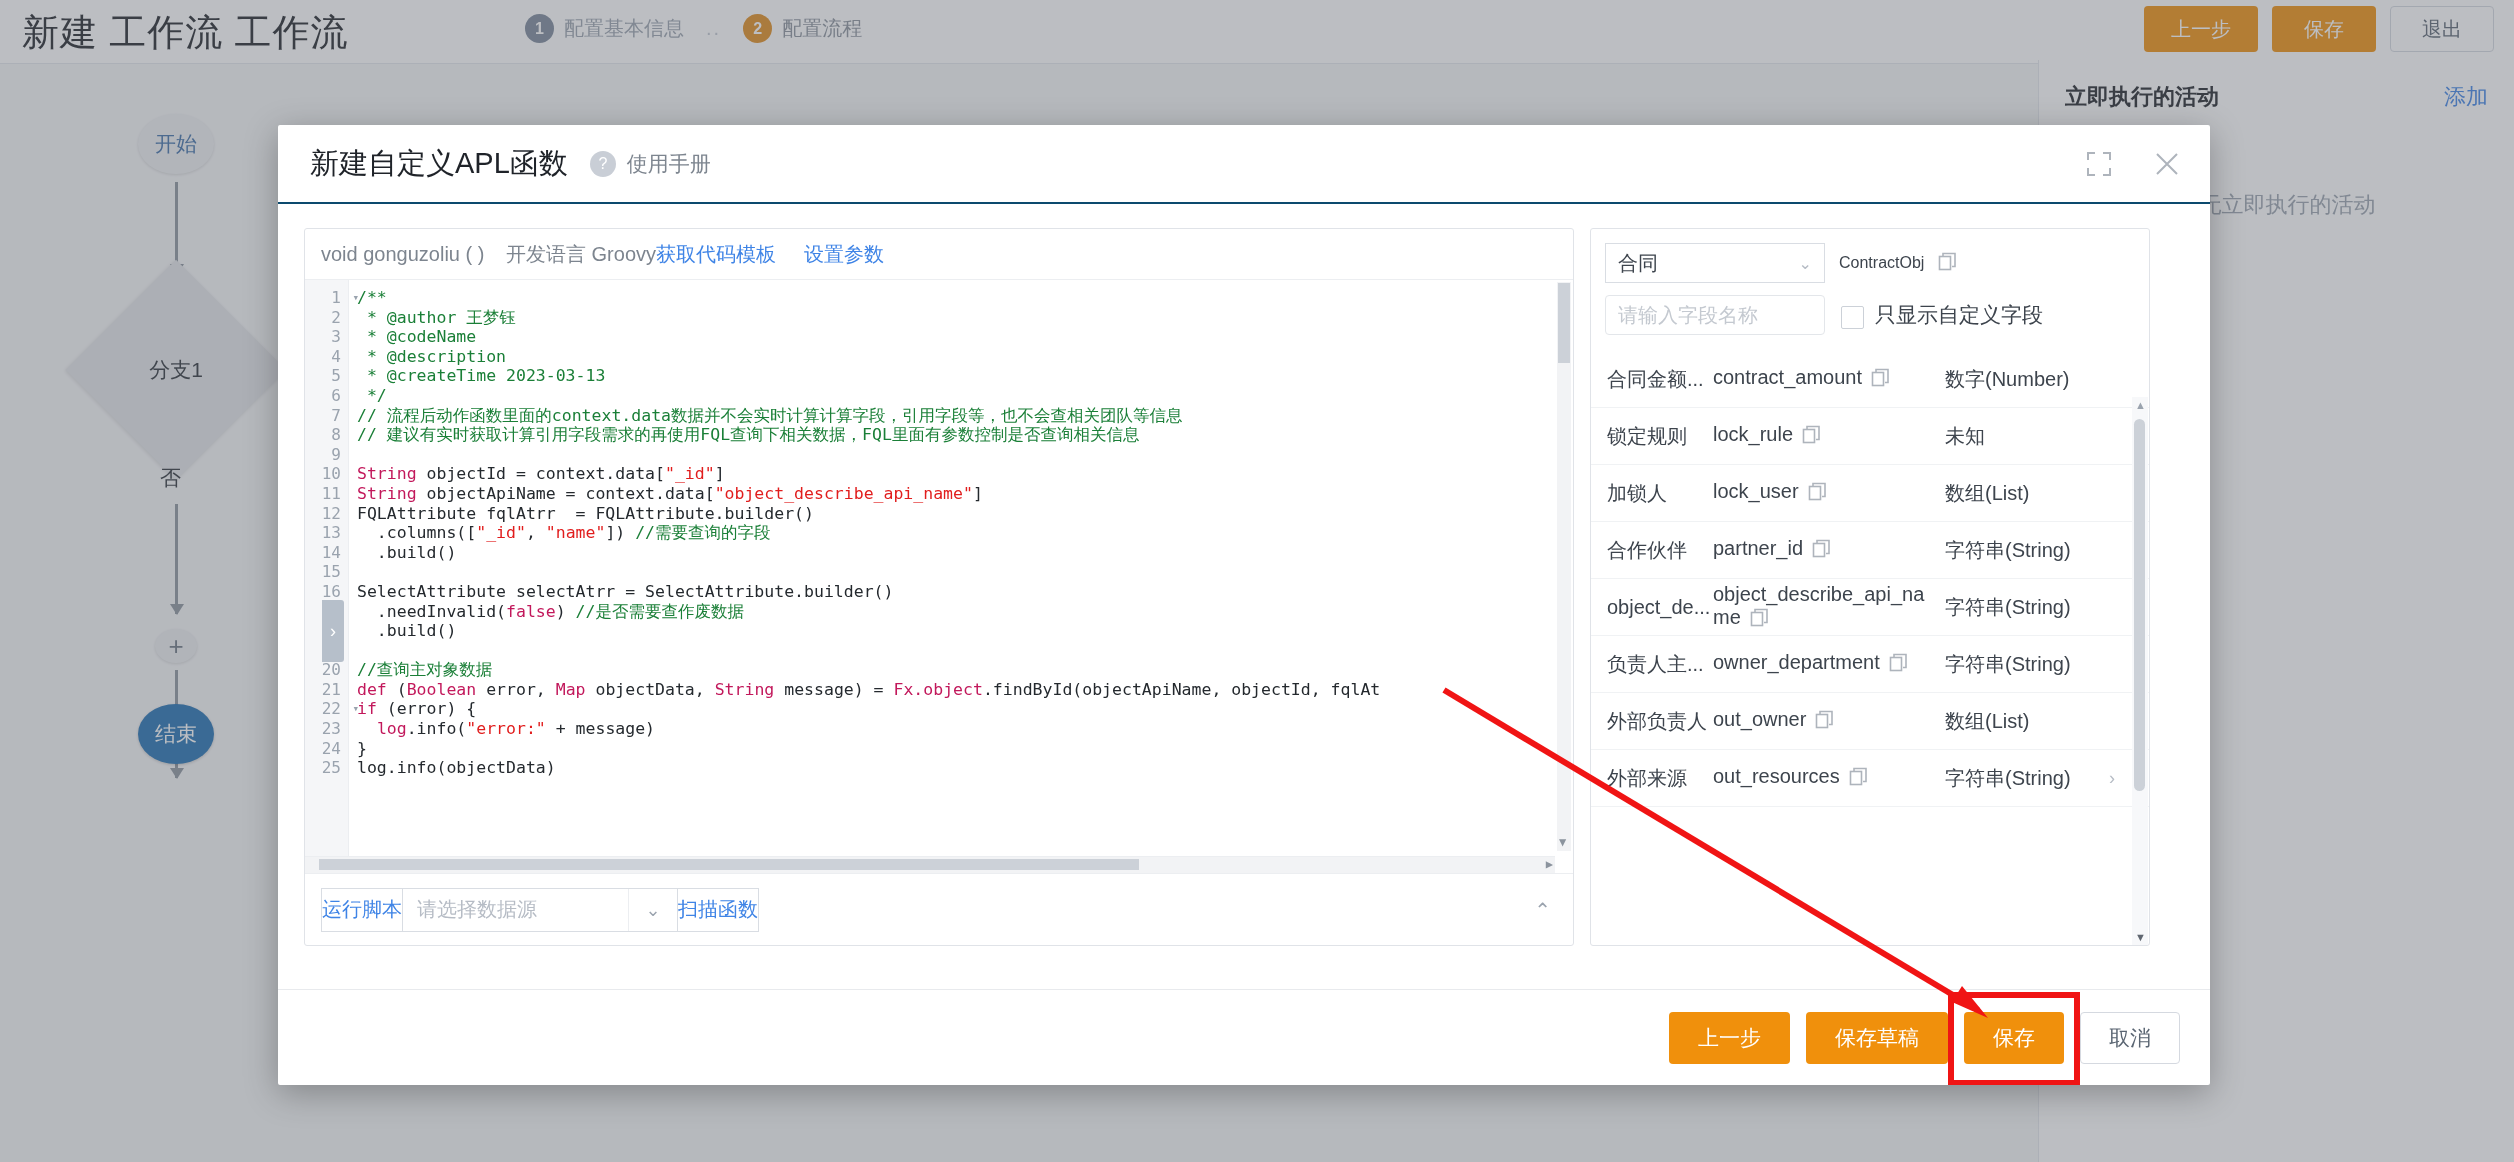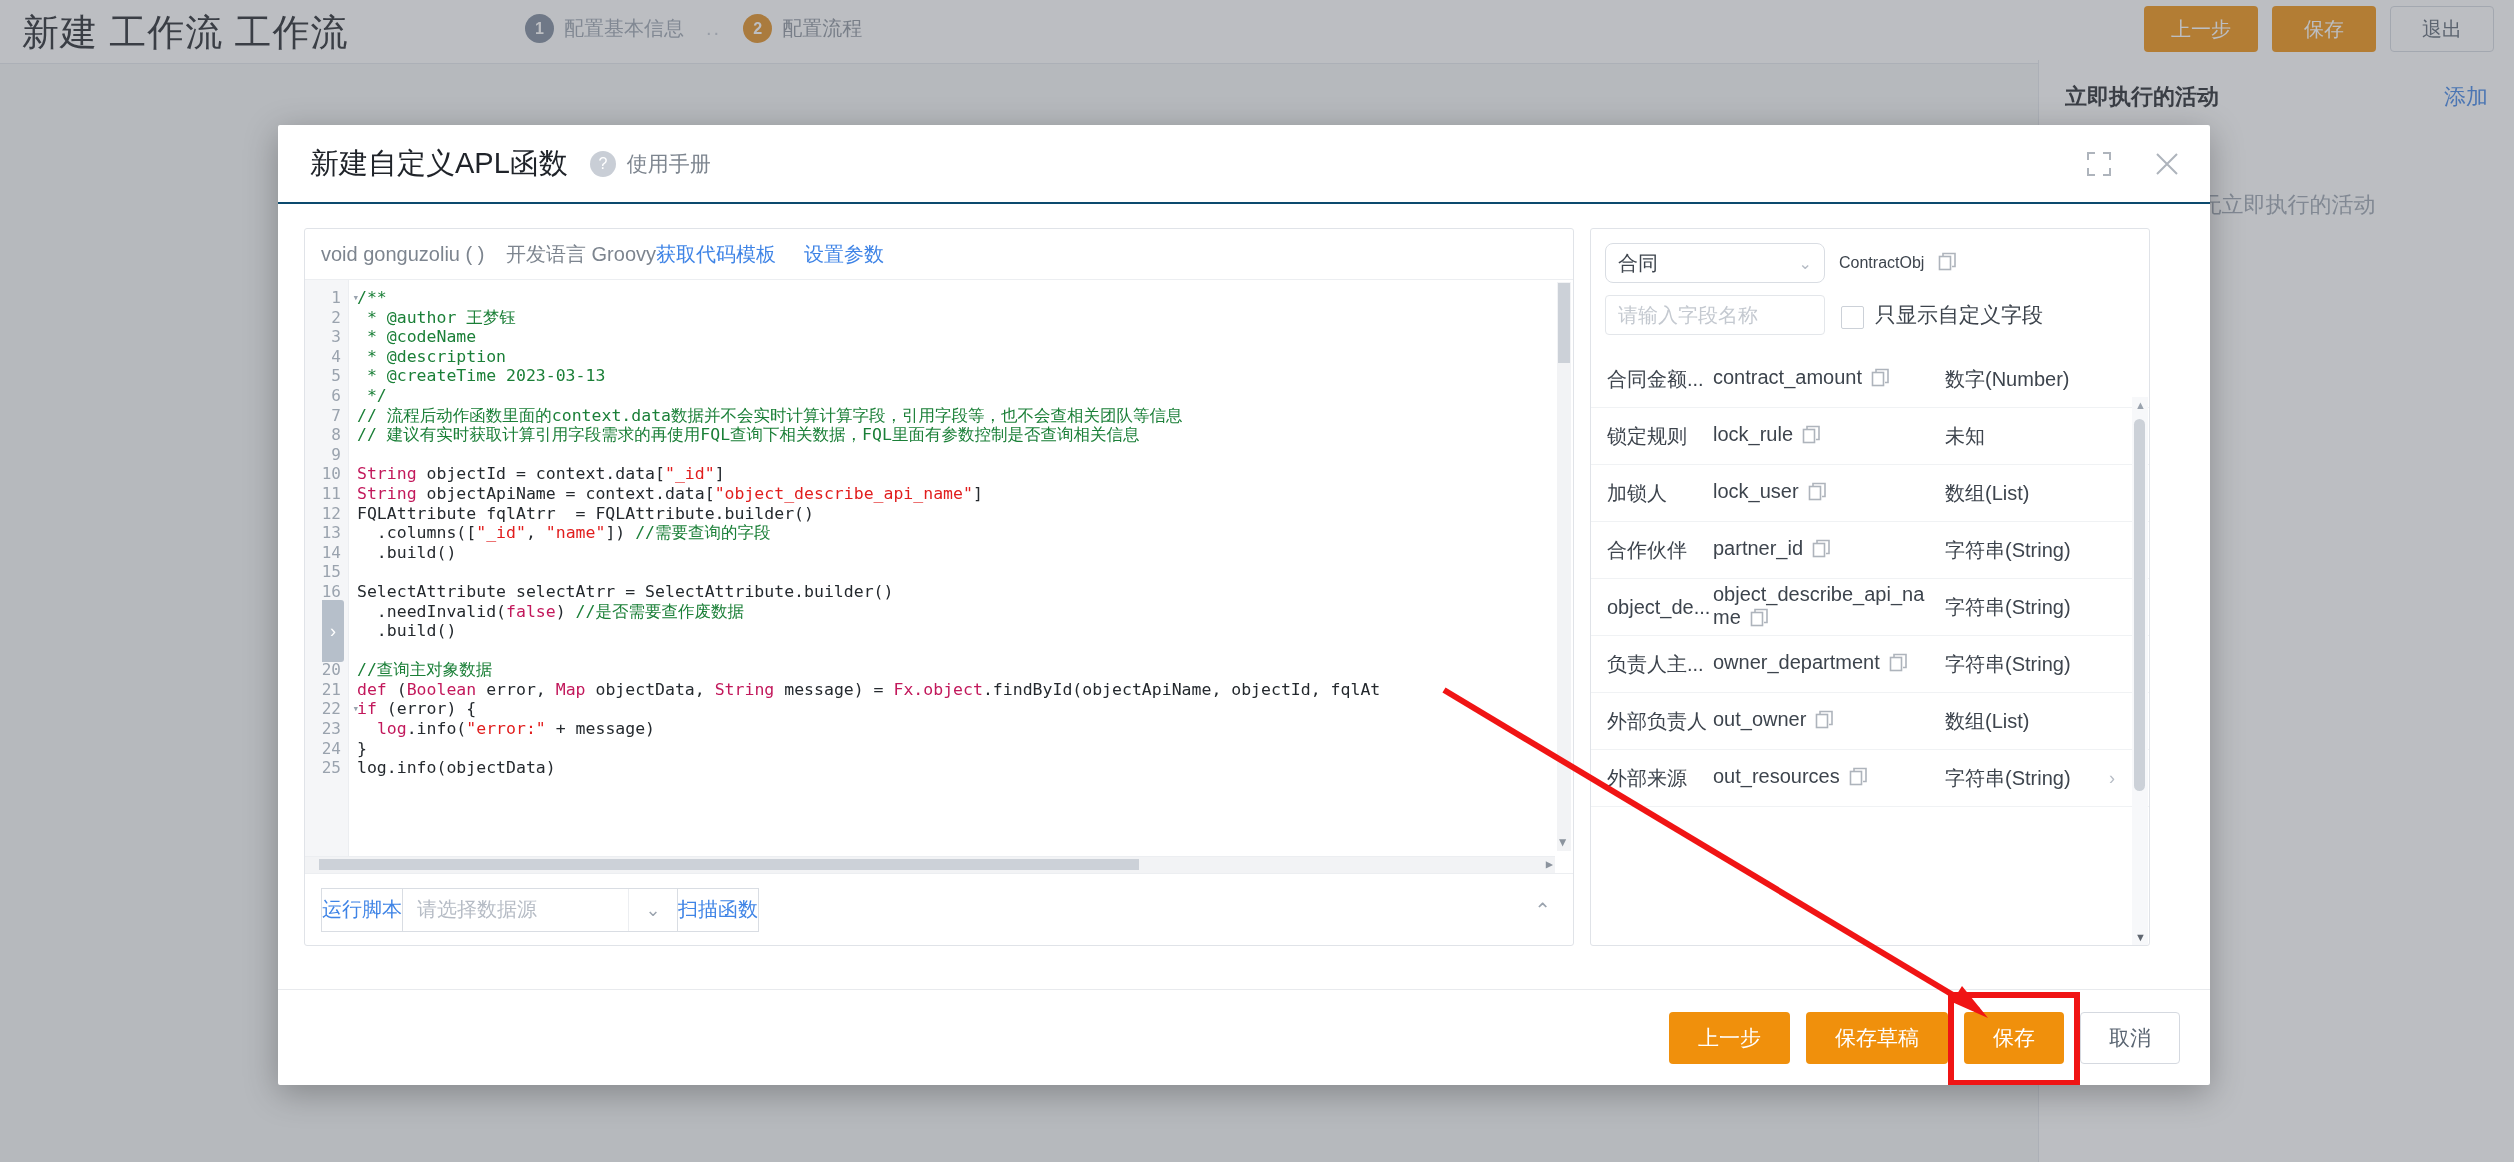--- a/index.html
+++ b/index.html
@@ -169,21 +169,21 @@
   #collapse-caret{color:#9aa3ae;font-size:20px;cursor:pointer;padding-right:6px;}
 
   
   #fields-col{
     width:560px;margin-left:16px;border:1px solid #e0e3e8;border-radius:3px;box-sizing:border-box;
     height:718px;display:flex;flex-direction:column;background:#fff;
   }
   #fields-filters{padding:14px 14px 4px 14px;box-sizing:border-box;}
   .frow{display:flex;align-items:center;margin-bottom:12px;}
   #obj-select{
-    width:220px;height:40px;border:1px solid #d9dde3;border-radius:8px;display:flex;
+    width:220px;height:40px;border:1px solid #d9dde3;border-radius:0;display:flex;
     align-items:center;justify-content:space-between;padding:0 12px;box-sizing:border-box;cursor:pointer;
   }
   #obj-select-label{font-size:20px;color:#3d444d;}
   #obj-caret{color:#b6bcc5;font-size:16px;}
   #obj-api{font-size:16px;color:#3d444d;margin-left:14px;}
   .copy-icon{display:inline-block;margin-left:9px;vertical-align:-3px;cursor:pointer;}
   #field-search{
     width:220px;height:40px;border:1px solid #e3e6ea;border-radius:4px;display:flex;align-items:center;
     padding:0 12px;box-sizing:border-box;background:#fff;
   }
@@ -260,20 +260,31 @@
   </div>
 
   <div id="bg-right-panel">
     <div id="bg-panel-head">
       <div id="bg-panel-title">立即执行的活动</div>
       <div id="bg-panel-add">添加</div>
     </div>
     <div id="bg-panel-empty">暂无立即执行的活动</div>
   </div>
 
+  <div id="flow">
+    <div class="node-start">开始</div>
+    <div class="arrow" style="top:118px;height:92px;"></div>
+    <div class="node-diamond"></div>
+    <div class="node-diamond-label">分支1</div>
+    <div class="branch-no">否</div>
+    <div class="arrow" style="top:440px;height:110px;"></div>
+    <div class="node-plus">+</div>
+    <div class="arrow" style="top:606px;height:108px;"></div>
+    <div class="node-end">结束</div>
+  </div>
 </div>
 
 <div id="overlay"></div>
 
 <div id="modal">
 
   <div id="modal-head">
     <div id="modal-title">新建自定义APL函数</div>
     <div id="help-wrap">
       <div id="help-icon">?</div>

